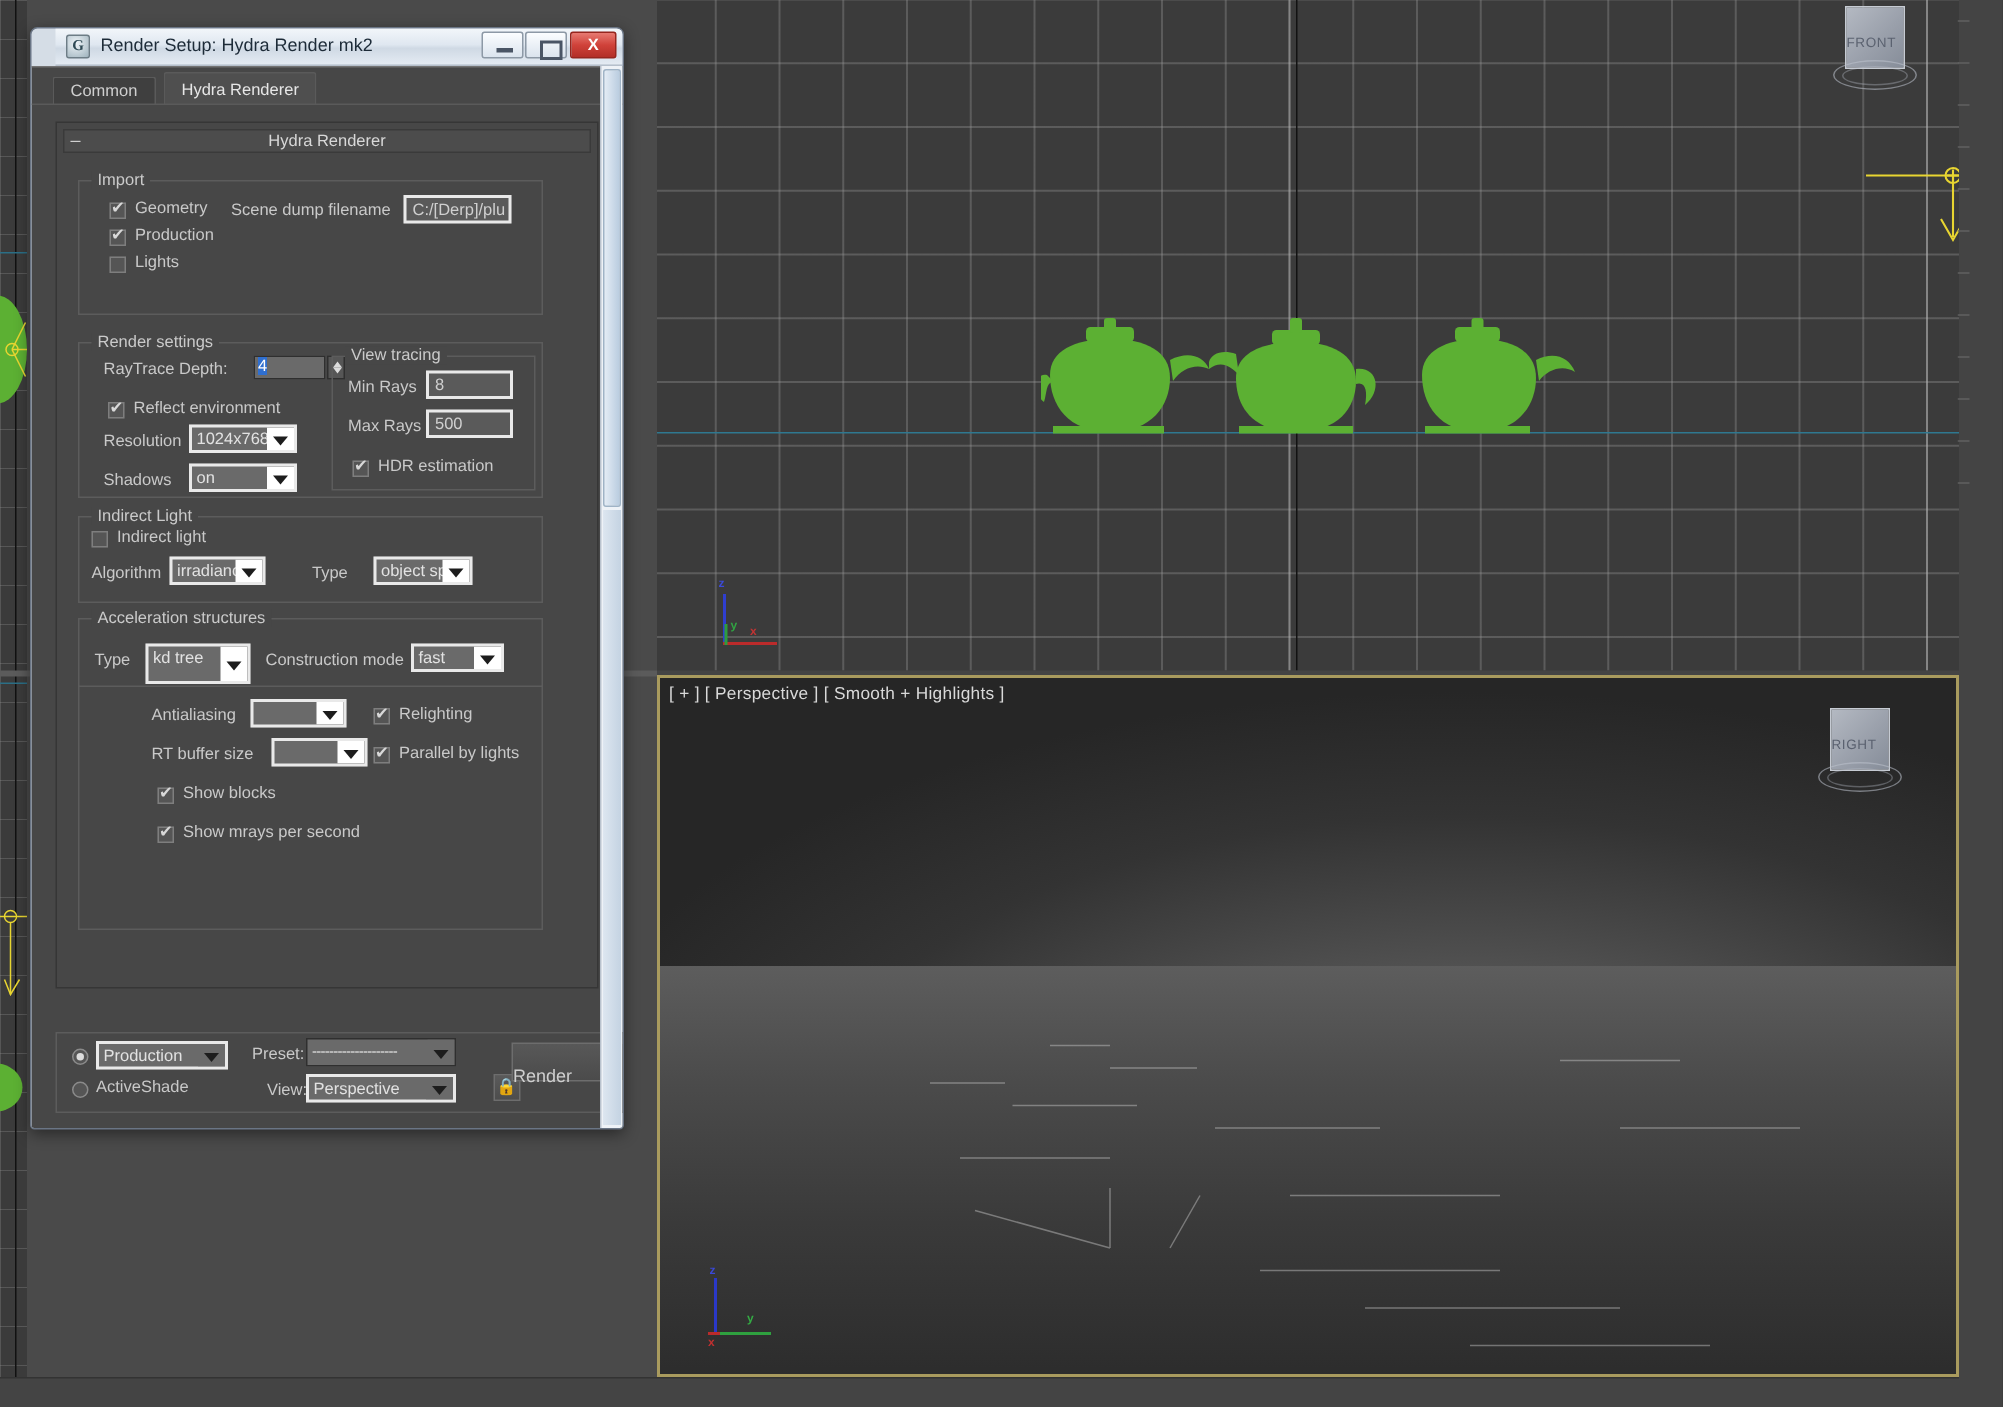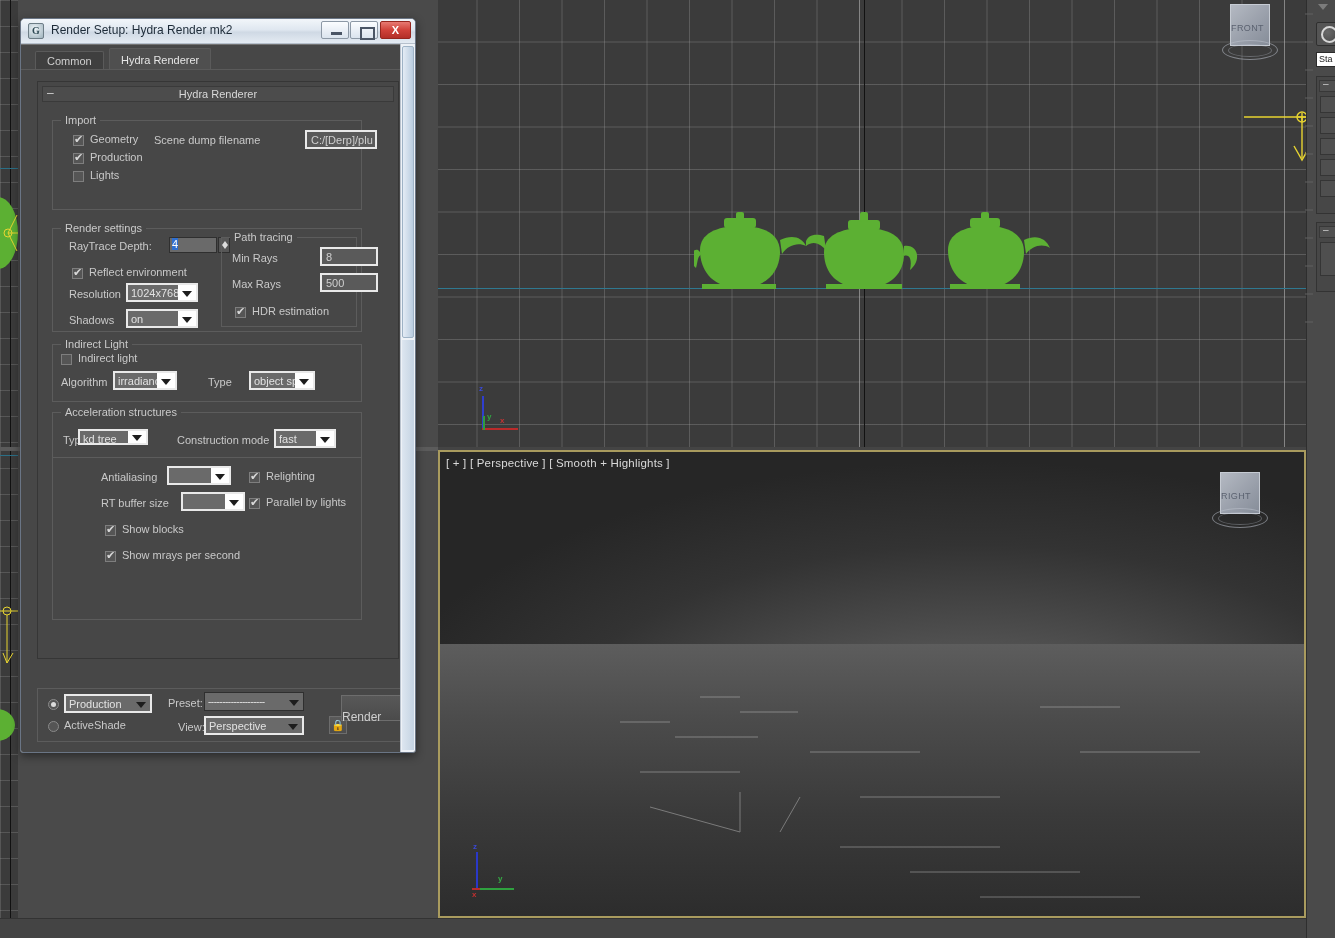--- a/index.html
+++ b/index.html
@@ -150,20 +150,21 @@
   }
 
   
   #dlg {
     position:absolute; left:20px; top:18px; width:396px; height:735px;
     background:#d5dde6;
     border:1px solid #6a7585;
     border-radius:5px 5px 3px 3px;
     box-shadow:0 3px 10px rgba(0,0,0,.45);
     overflow:hidden;
+    padding-left:16px;
   }
   #dlg-title {
     height:25px;
     background:linear-gradient(to bottom,#f2f6fa 0%,#dfe7f0 45%,#cfd9e4 55%,#e4ebf3 100%);
     border-bottom:1px solid #b6c0cc;
     position:relative;
   }
   #dlg-title .t-icon {
     position:absolute; left:7px; top:4px; width:16px; height:16px;
     background:radial-gradient(circle at 40% 35%,#eef4f8,#9fb3bd);
@@ -240,21 +241,21 @@
   .chk.on::after {
     content:"✔"; position:absolute; left:0px; top:-4px; font-size:11px; color:#d8d8d8;
     line-height:14px;
   }
   .chkrow { position:absolute; }
   .chkrow .cl { position:absolute; left:17px; top:-2px; font-size:11px; color:#c9c9c9; white-space:nowrap; }
 
   .tfield {
     position:absolute; background:#5a5a5a; border:2px solid #e9e9e9;
     color:#cfcfcf; font-size:11px; line-height:1; padding:3px 0 0 4px;
-    overflow:hidden; white-space:nowrap;margin-left:36px;
+    overflow:hidden; white-space:nowrap;
   }
   .spinfield {
     position:absolute; background:#6a6a6a; border:1px solid #2f2f2f;
     color:#d8d8d8; font-size:11px; padding-left:2px; overflow:hidden;
   }
   .spinfield .sel { background:#2f6fd0; color:#fff; }
   .spin {
     position:absolute; width:12px; background:#565656; border:1px solid #2f2f2f;
   }
   .spin::before, .spin::after {
@@ -462,39 +463,20 @@
       <div class="cube">
         <div class="face-label">RIGHT</div>
       </div>
       <div class="ring"></div>
       <div class="ring2"></div>
     </div>
 
     <div class="vplabel">[ + ] [ Perspective ] [ Smooth + Highlights ]</div>
   </div>
 
-  <div id="cmd-panel">
-    <div class="cp-round">
-      <div class="circ"></div>
-    </div>
-    <div class="cp-field">Sta</div>
-    <div class="cp-roll" style="top:76px;height:138px">
-      <div class="cp-rollhdr"></div>
-      <div class="cp-box"></div>
-      <div class="cp-box"></div>
-      <div class="cp-box"></div>
-      <div class="cp-box"></div>
-      <div class="cp-box"></div>
-    </div>
-    <div class="cp-roll" style="top:222px;height:70px">
-      <div class="cp-rollhdr"></div>
-      <div class="cp-box" style="height:34px"></div>
-    </div>
-    <div style="position:absolute;left:11px;top:4px;width:8px;height:0;border-left:5px solid transparent;border-right:5px solid transparent;border-top:6px solid #7c7c7c"></div>
-  </div>
 
   <svg width="9" height="938" style="position:absolute;right:21px;top:0">
     <g stroke="#606060" stroke-width="1">
       <line x1="0" y1="14" x2="8" y2="14"></line>
         <line x1="0" y1="42" x2="8" y2="42"></line>
       <line x1="0" y1="70" x2="8" y2="70"></line>
         <line x1="0" y1="98" x2="8" y2="98"></line>
       <line x1="0" y1="126" x2="8" y2="126"></line>
         <line x1="0" y1="154" x2="8" y2="154"></line>
       <line x1="0" y1="182" x2="8" y2="182"></line>
@@ -579,21 +561,21 @@
           <span class="arrowbox"></span>
         </div>
 
         <span class="lbl" style="left:16px; top:85px">Shadows</span>
         <div class="combo" style="left:73px; top:80px; width:72px; height:19px;">
           <span class="cv">on</span>
           <span class="arrowbox"></span>
         </div>
 
         <div class="group" style="left:168px; top:8px; width:136px; height:90px;">
-          <span class="gtitle">Path tracing</span>
+          <span class="gtitle">View tracing</span>
           <span class="lbl" style="left:10px; top:14px">Min Rays</span>
           <div class="tfield" style="left:62px; top:9px; width:58px; height:19px;">8</div>
           <span class="lbl" style="left:10px; top:40px">Max Rays</span>
           <div class="tfield" style="left:62px; top:35px; width:58px; height:19px;">500</div>
           <div class="chkrow" style="left:13px; top:69px">
             <div class="chk on"></div>
             <span class="cl">HDR estimation</span>
           </div>
         </div>
       </div>
@@ -612,21 +594,21 @@
         <span class="lbl" style="left:155px; top:31px">Type</span>
         <div class="combo" style="left:196px; top:26px; width:66px; height:19px;">
           <span class="cv">object spa</span>
           <span class="arrowbox"></span>
         </div>
       </div>
 
       <div class="group" style="left:14px; top:330px; width:310px; height:46px;">
         <span class="gtitle">Acceleration structures</span>
         <span class="lbl" style="left:10px; top:21px">Type</span>
-        <div class="combo" style="left:25px; top:16px; width:70px; height:16px;">
+        <div class="combo" style="left:44px; top:16px; width:70px; height:27px;">
           <span class="cv">kd tree</span>
           <span class="arrowbox"></span>
         </div>
         <span class="lbl" style="left:124px; top:21px">Construction mode</span>
         <div class="combo" style="left:221px; top:16px; width:62px; height:19px;">
           <span class="cv">fast</span>
           <span class="arrowbox"></span>
         </div>
       </div>
 

